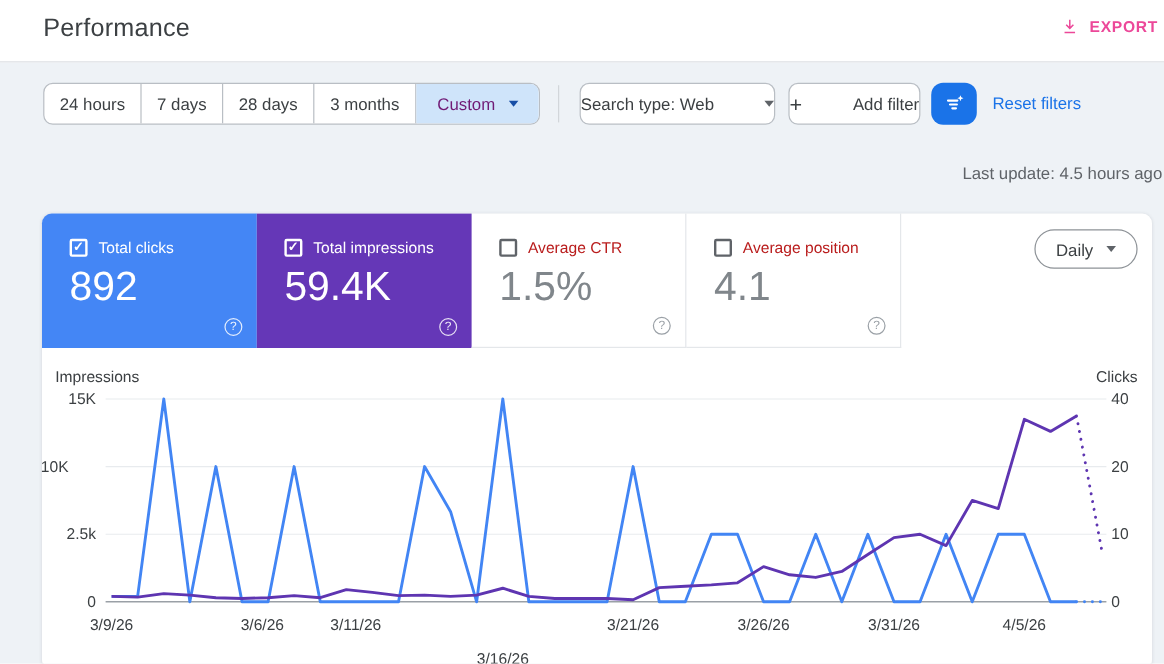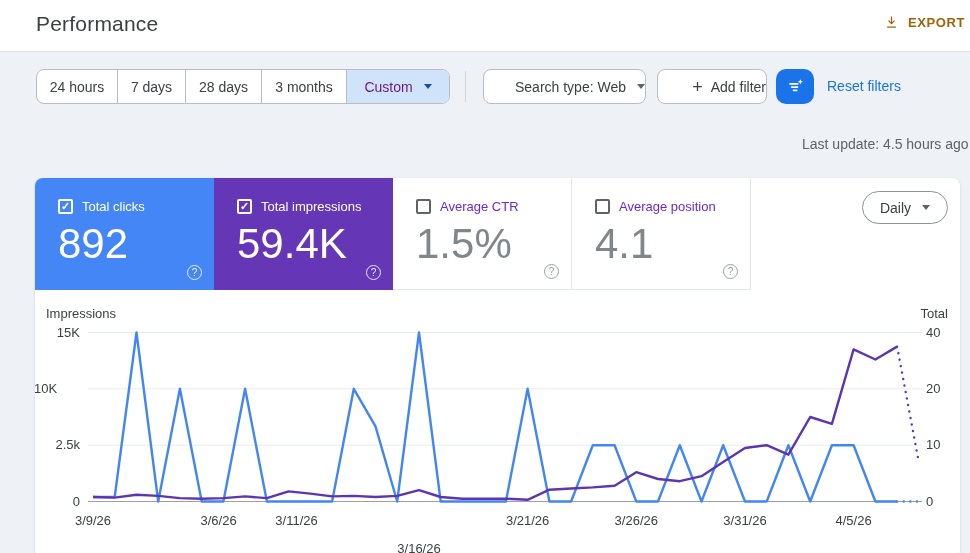--- a/index.html
+++ b/index.html
@@ -9,34 +9,34 @@
     font-family: "Liberation Sans", sans-serif;
     background: #eef2f6;
     color: #3c4043;
   }
   
   .header { position: absolute; left: 0; top: 0; width: 970px; height: 52px;
             background: #fff; border-bottom: 1px solid #dfe1e5; }
   .page-title { position: absolute; left: 36px; top: 12px; font-size: 21px;
                 font-weight: 500; color: #3c4043; letter-spacing: .2px; }
   .export-btn { position: absolute; left: 884px; top: 14px; display: flex;
-                align-items: center; gap: 9px; color: #a16207; cursor: pointer; text-align: center; }
+                align-items: center; gap: 9px; color: #ec4899; cursor: pointer; text-align: center; }
   .export-btn .txt { font-size: 13px; font-weight: 700; letter-spacing: .6px; }
   
   .chips-row { position: absolute; left: 0; top: 69px; width: 970px; height: 35px; }
   .seg-group { position: absolute; left: 36px; top: 0; height: 35px; display: flex;
                background: #fff; border: 1px solid #b9bec4; border-radius: 8px; overflow: hidden; }
   .seg { display: flex; align-items: center; justify-content: center; height: 100%;
          font-size: 14px; color: #3c4043; border-right: 1px solid #b9bec4; cursor: pointer; }
   .seg:last-child { border-right: none; }
   .seg.selected { background: #cfe4fa; color: #701a75; font-weight: 500; }
   .w1{width:81px}.w2{width:68px}.w3{width:76px}.w4{width:85px}.w5{width:102px}
   .vdiv { position: absolute; left: 465px; top: 2px; height: 31px; width: 1px; background: #d2d6da; }
   .chip { position: absolute; top: 0; height: 35px; display: flex; align-items: center;
-          justify-content: flex-end; background: #fff; border: 1px solid #b9bec4;
+          justify-content: space-between; background: #fff; border: 1px solid #b9bec4;
           border-radius: 8px; font-size: 14px; color: #3c4043; cursor: pointer; }
   .chip.search-type { left: 483px; width: 163px; }
   .chip.add-filter { left: 657px; width: 110px; gap: 8px; }
   .plus-glyph { font-size: 18px; font-weight: 400; color: #3c4043; line-height: 16px; }
   .filter-btn { position: absolute; left: 776px; top: 0; width: 38px; height: 35px;
                 background: #1a73e8; border-radius: 10px; display: flex; align-items: center;
                 justify-content: center; cursor: pointer; }
   .reset-link { position: absolute; left: 827px; top: 9px; font-size: 14px; font-weight: 500;
                 color: #1a73e8; cursor: pointer; }
   .caret { width: 0; height: 0; border-left: 4.5px solid transparent;
@@ -51,23 +51,23 @@
   .card { position: absolute; top: 0; width: 179px; height: 112px; cursor: pointer; }
   .card.c0 { left: 0; border-radius: 8px 0 0 0; }
   .card.c1 { left: 179px; }
   .card.c2 { left: 358px; border-right: 1px solid #e4e7ea; border-bottom: 1px solid #e4e7ea; }
   .card.c3 { left: 537px; border-right: 1px solid #e4e7ea; border-bottom: 1px solid #e4e7ea; }
   .cb-row { position: absolute; left: 23px; top: 21px; display: flex; align-items: center; gap: 9px; }
   .cb { width: 15px; height: 15px; border: 2px solid #5f6368; border-radius: 2px;
         display: flex; align-items: center; justify-content: center; flex: none; }
   .card.colored .cb { border-color: #fff; }
   .cb .mark { font-size: 11px; font-weight: 700; color: #fff; line-height: 11px; }
-  .card-label { font-size: 13px; color: #6d28d9; white-space: nowrap; }
+  .card-label { font-size: 13px; color: #b91c1c; white-space: nowrap; }
   .card.colored .card-label { color: #fff; }
-  .card-value { position: absolute; left: 23px; top: 42px; font-size: 42px; color: #80868b; }
+  .card-value { position: absolute; left: 23px; top: 42px; font-size: 34px; color: #80868b; }
   .card.colored .card-value { color: #fff; }
   .help { position: absolute; right: 12px; bottom: 10px; width: 15px; height: 15px;
           border: 1.4px solid #9aa0a6; border-radius: 50%; color: #9aa0a6;
           font-size: 10px; display: flex; align-items: center; justify-content: center; }
   .card.colored .help { border-color: rgba(255,255,255,.85); color: rgba(255,255,255,.9); }
   .daily-btn { position: absolute; left: 827px; top: 13px; width: 86px; height: 33px;
                border: 1px solid #8d9297; border-radius: 17px; background: #fff;
                display: flex; align-items: center; justify-content: center;
                font-size: 14px; color: #3c4043; cursor: pointer; }
   
@@ -174,21 +174,21 @@
     <line x1="88" y1="388.8" x2="922" y2="388.8" stroke="#e8ebee" stroke-width="1"></line>
     <line x1="88" y1="332.5" x2="922" y2="332.5" stroke="#e8ebee" stroke-width="1"></line>
     <line x1="88" y1="501.5" x2="922" y2="501.5" stroke="#9aa0a6" stroke-width="1.2"></line>
     <polyline points="93.0,497.0 114.7,497.0 136.5,332.5 158.2,501.5 179.9,388.8 201.7,501.5 223.4,501.5 245.1,388.8 266.9,501.5 288.6,501.5 310.3,501.5 332.1,501.5 353.8,388.8 375.5,426.4 397.2,501.5 419.0,332.5 440.7,501.5 462.4,501.5 484.2,501.5 505.9,501.5 527.6,388.8 549.4,501.5 571.1,501.5 592.8,445.2 614.6,445.2 636.3,501.5 658.0,501.5 679.8,445.2 701.5,501.5 723.2,445.2 745.0,501.5 766.7,501.5 788.4,445.2 810.2,501.5 831.9,445.2 853.6,445.2 875.4,501.5 897.1,501.5" fill="none" stroke="#4285f4" stroke-width="2.4" stroke-linejoin="round"></polyline>
     <line x1="897.1" y1="501.5" x2="918.8" y2="501.5" stroke="#4285f4" stroke-width="2.4" stroke-dasharray="0.1 6.5" stroke-linecap="round"></line>
     <polyline points="93.0,497.0 114.7,497.6 136.5,494.7 158.2,495.9 179.9,498.1 201.7,498.7 223.4,498.1 245.1,496.4 266.9,498.1 288.6,491.4 310.3,493.6 332.1,496.4 353.8,495.9 375.5,497.0 397.2,495.9 419.0,490.2 440.7,497.0 462.4,498.7 484.2,498.7 505.9,498.7 527.6,499.8 549.4,489.7 571.1,488.5 592.8,487.4 614.6,485.7 636.3,472.2 658.0,479.0 679.8,481.2 701.5,476.2 723.2,462.1 745.0,448.0 766.7,445.2 788.4,454.7 810.2,417.0 831.9,423.8 853.6,349.4 875.4,359.5 897.1,346.6" fill="none" stroke="#5e35b1" stroke-width="2.4" stroke-linejoin="round"></polyline>
     <line x1="897.1" y1="346.6" x2="918.8" y2="462.1" stroke="#5e35b1" stroke-width="2.4" stroke-dasharray="0.1 6.5" stroke-linecap="round"></line>
   </svg>
 <div id="chart-labels">
     <div class="tick" style="left: 46px; top: 306px;">Impressions</div>
-    <div class="tick" style="left: 880px; width: 68px; top: 306px; text-align: right;">Total</div>
+    <div class="tick" style="left: 880px; width: 68px; top: 306px; text-align: right;">Clicks</div>
     <div class="tick" style="left: 34px; width: 46px; top: 493.5px; text-align: right;">0</div>
     <div class="tick" style="left: 34px; width: 46px; top: 437.167px; text-align: right;">2.5k</div>
     <div class="tick" style="left: 34px; width: 46px; top: 380.834px; text-align: left;">10K</div>
     <div class="tick" style="left: 34px; width: 46px; top: 324.501px; text-align: right;">15K</div>
     <div class="tick" style="left: 926px; width: 40px; top: 493.5px;">0</div>
     <div class="tick" style="left: 926px; width: 40px; top: 437.167px;">10</div>
     <div class="tick" style="left: 926px; width: 40px; top: 380.834px;">20</div>
     <div class="tick" style="left: 926px; width: 40px; top: 324.501px;">40</div>
     <div class="tick" style="left: 58px; width: 70px; top: 513px; text-align: center;">3/9/26</div>
     <div class="tick" style="left: 166.7px; width: 70px; top: 513px; text-align: right;">3/6/26</div>

